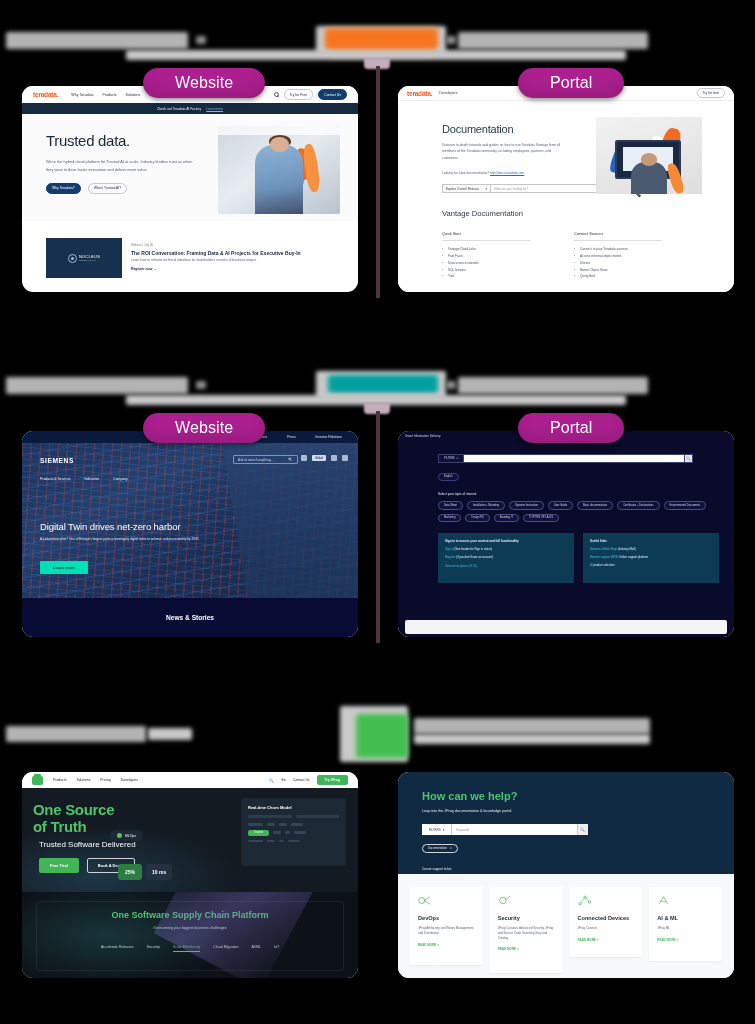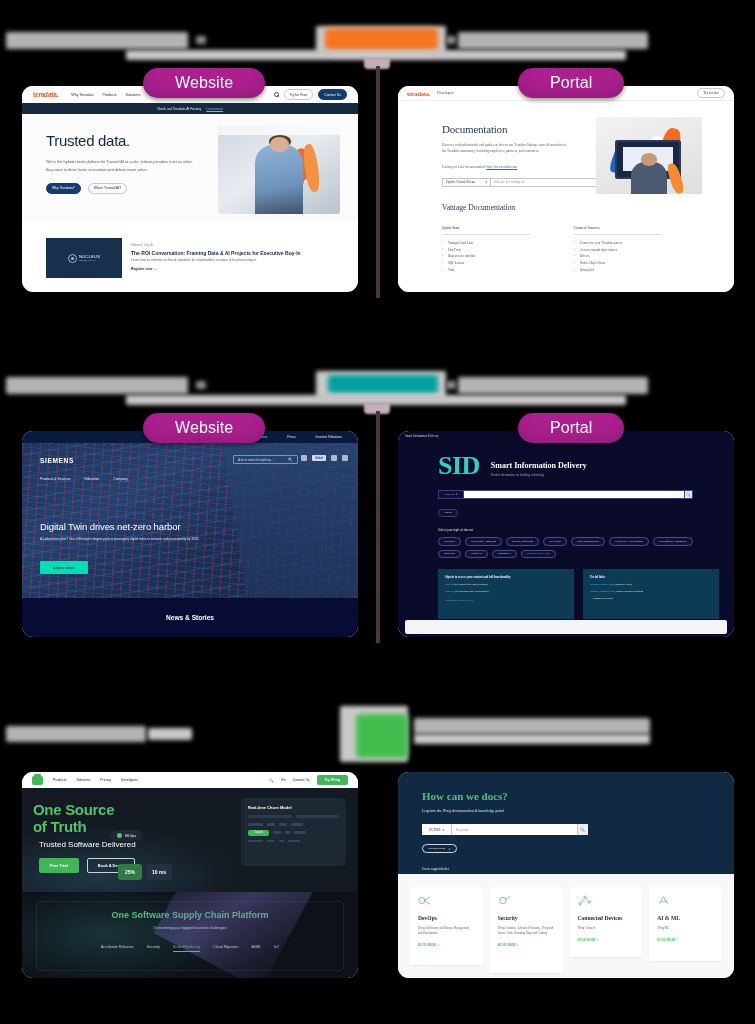--- a/index.html
+++ b/index.html
@@ -50,21 +50,21 @@
     pointer-events:none;
   }
 
   
   .card {
     position: absolute; width: 336px; height: 206px;
     border-radius: 11px; overflow: hidden; background: #fff;
     box-shadow: 0 3px 10px rgba(0,0,0,.5);
   }
   .card.left { left: 22px; }
-  .card.right { left: 398px; font-family: Liberation Serif, serif; }
+  .card.right { left: 398px; }
 
   
   .connector {
     position: absolute; width: 4px; background: #4d3640; z-index: 1;
   }
   .connector-cap {
     position: absolute; width: 26px; height: 11px; background: #c3aebb;
     border-radius: 0 0 4px 4px; z-index: 1; filter: blur(1px);
   }
 
@@ -465,27 +465,20 @@
       <div class="si-foot">
         <span>News &amp; Stories</span>
       </div>
     </div>
 
     <div class="card right" style="top:86px;">
       <div class="sid-wrap">
         <div class="sid-top">
           <span>Smart Information Delivery</span>
         </div>
-        <div class="sid-logo-row">
-          <div class="sid-logo">SID</div>
-          <div>
-            <div class="sid-name">Smart Information Delivery</div>
-            <div class="sid-tag">Product information for building technology</div>
-          </div>
-        </div>
         <div class="sid-search">
           <div class="sid-filter">
             <span>FILTERS</span>
             <span>▾</span>
           </div>
           <div class="sid-inp"></div>
           <div class="sid-go" style="font-size:4px;color:#333;">🔍</div>
         </div>
         <div class="sid-lang">English</div>
         <div class="sid-topic">Select your topic of interest</div>
@@ -616,21 +609,21 @@
           <span class="active">Scale Effortlessly</span>
           <span>Cloud Migration</span>
           <span>AI/ML</span>
           <span>IoT</span>
         </div>
       </div>
     </div>
 
     <div class="card right" style="top:82px; height:206px;">
       <div class="jp-top">
-        <div class="jp-h1">How can we docs?</div>
+        <div class="jp-h1">How can we help?</div>
         <div class="jp-p">Leap into the JFrog documentation &amp; knowledge portal</div>
         <div class="jp-search">
           <div class="jp-f">
             <span>FILTERS</span>
             <span>▾</span>
           </div>
           <div class="jp-i">Keywords</div>
           <div class="jp-g" style="font-size:4px;color:#333;">🔍</div>
         </div>
         <div class="jp-tag">

